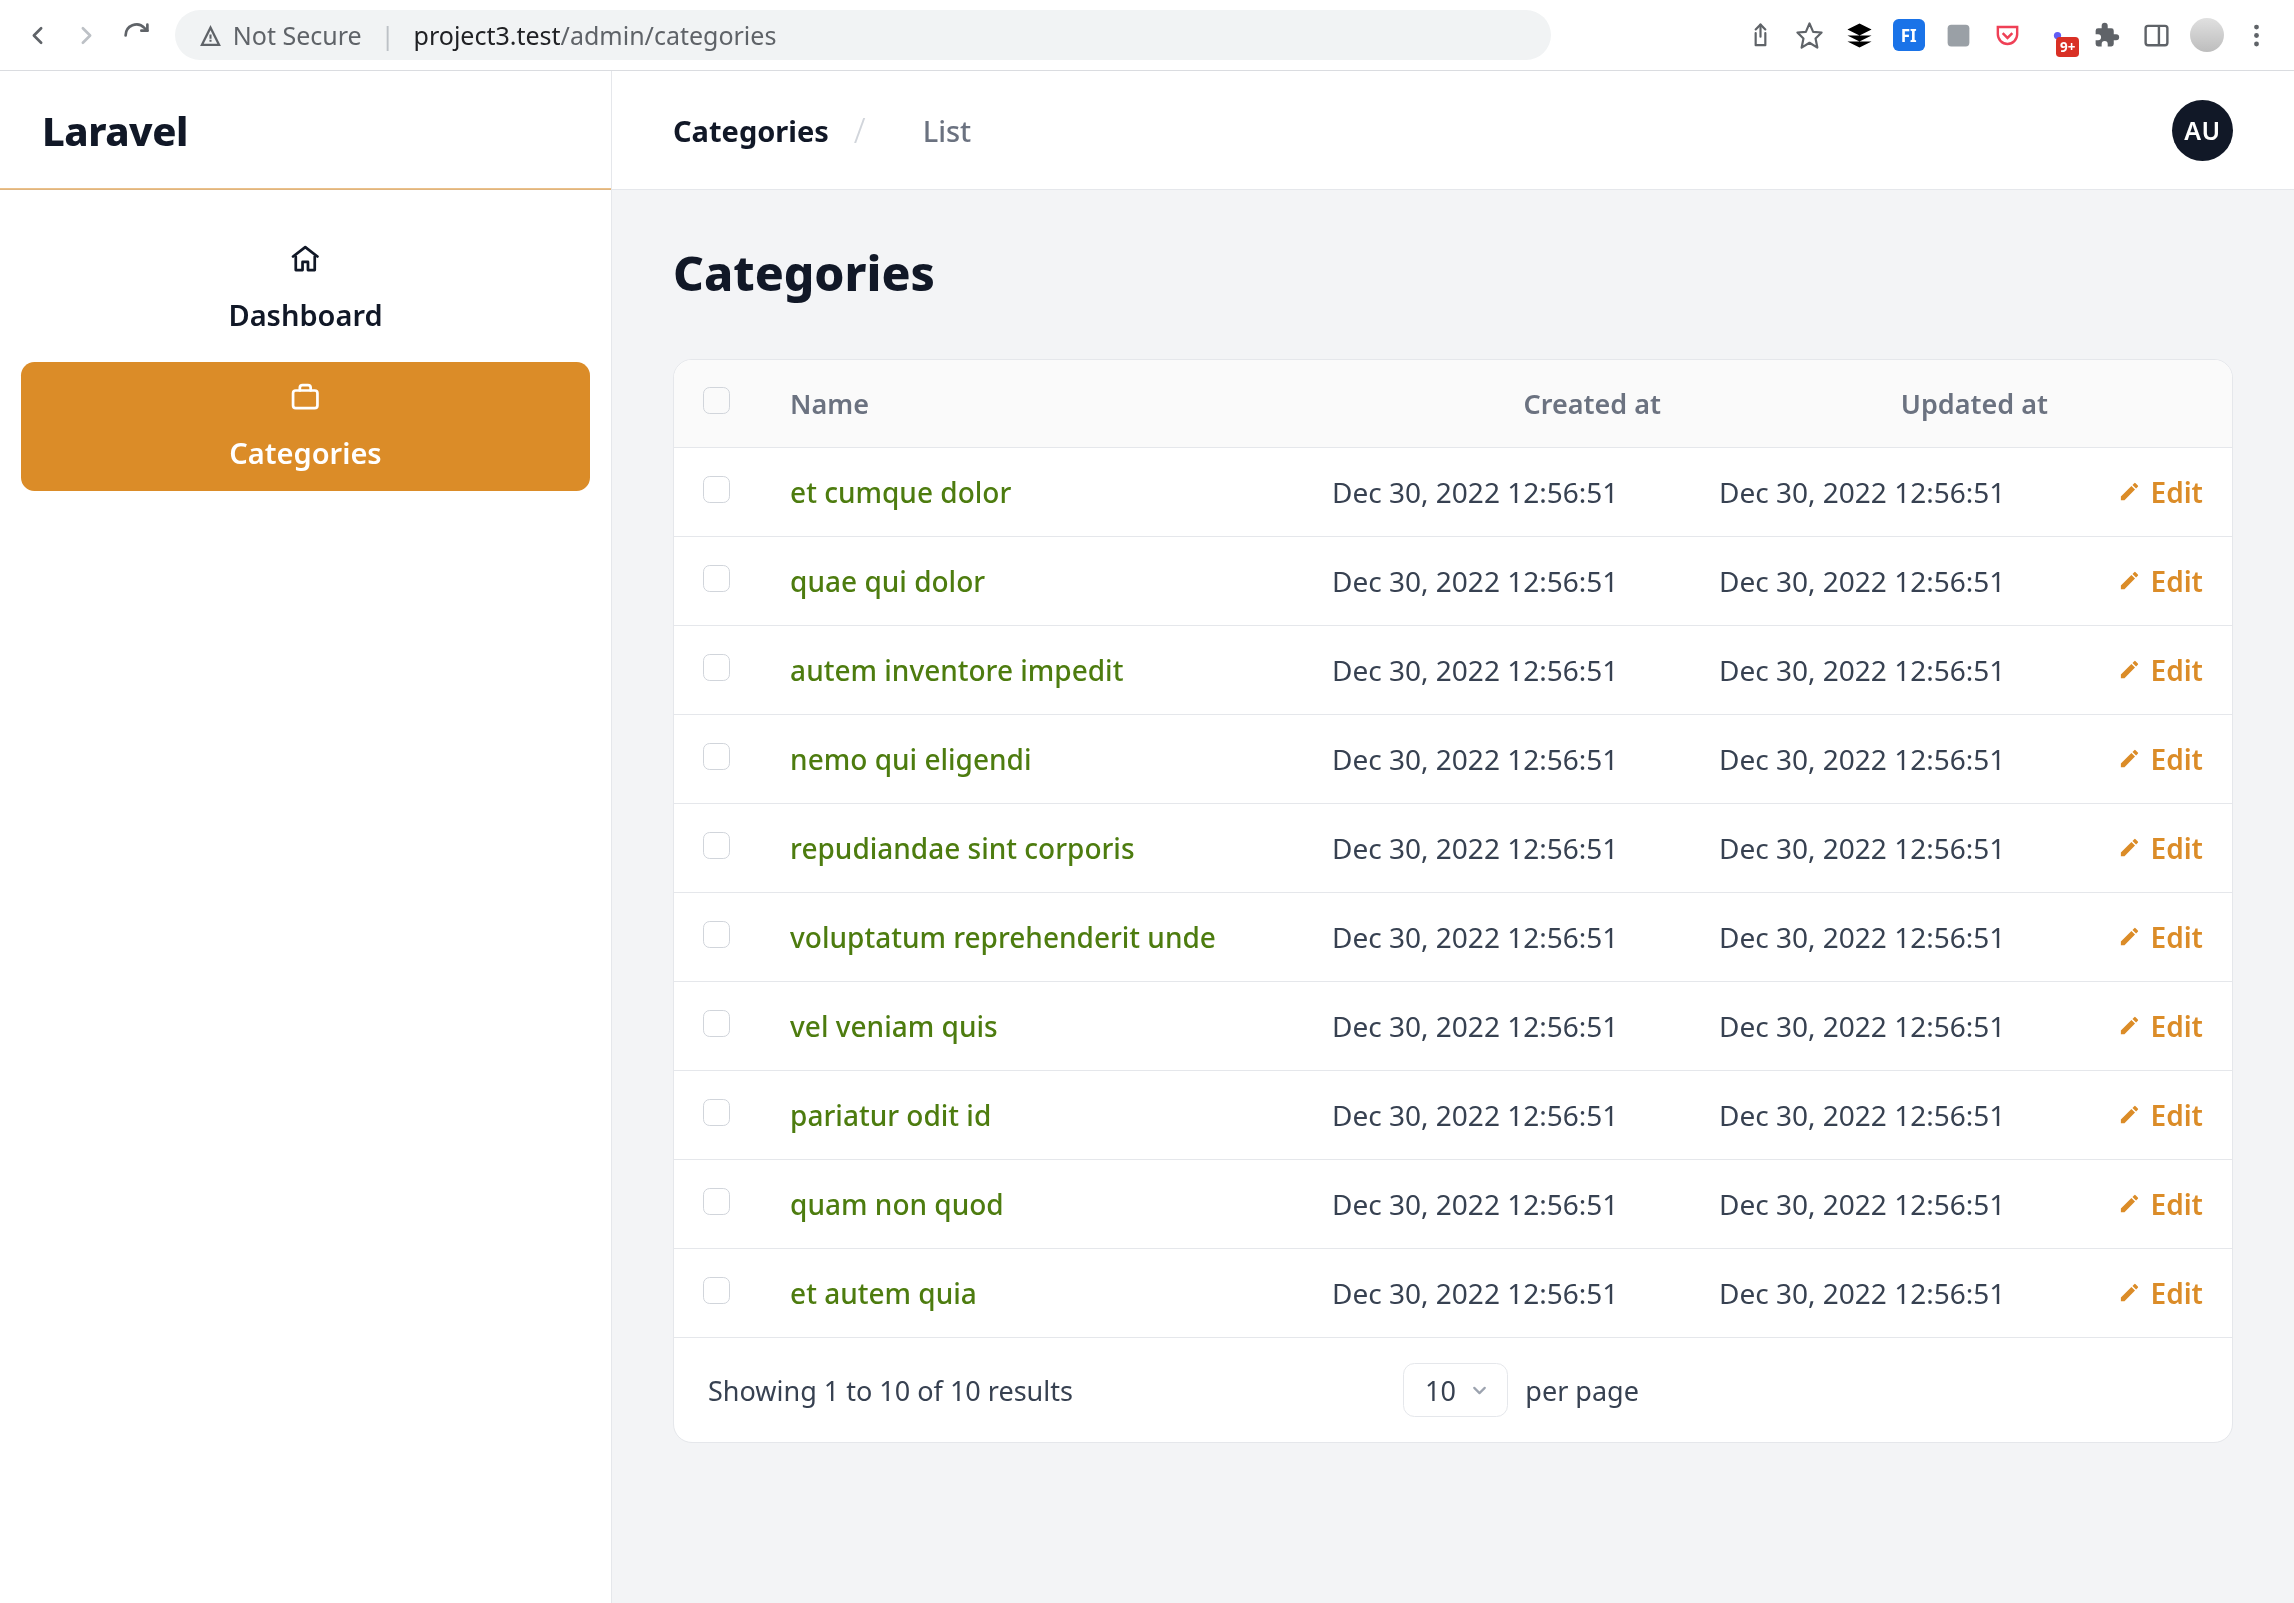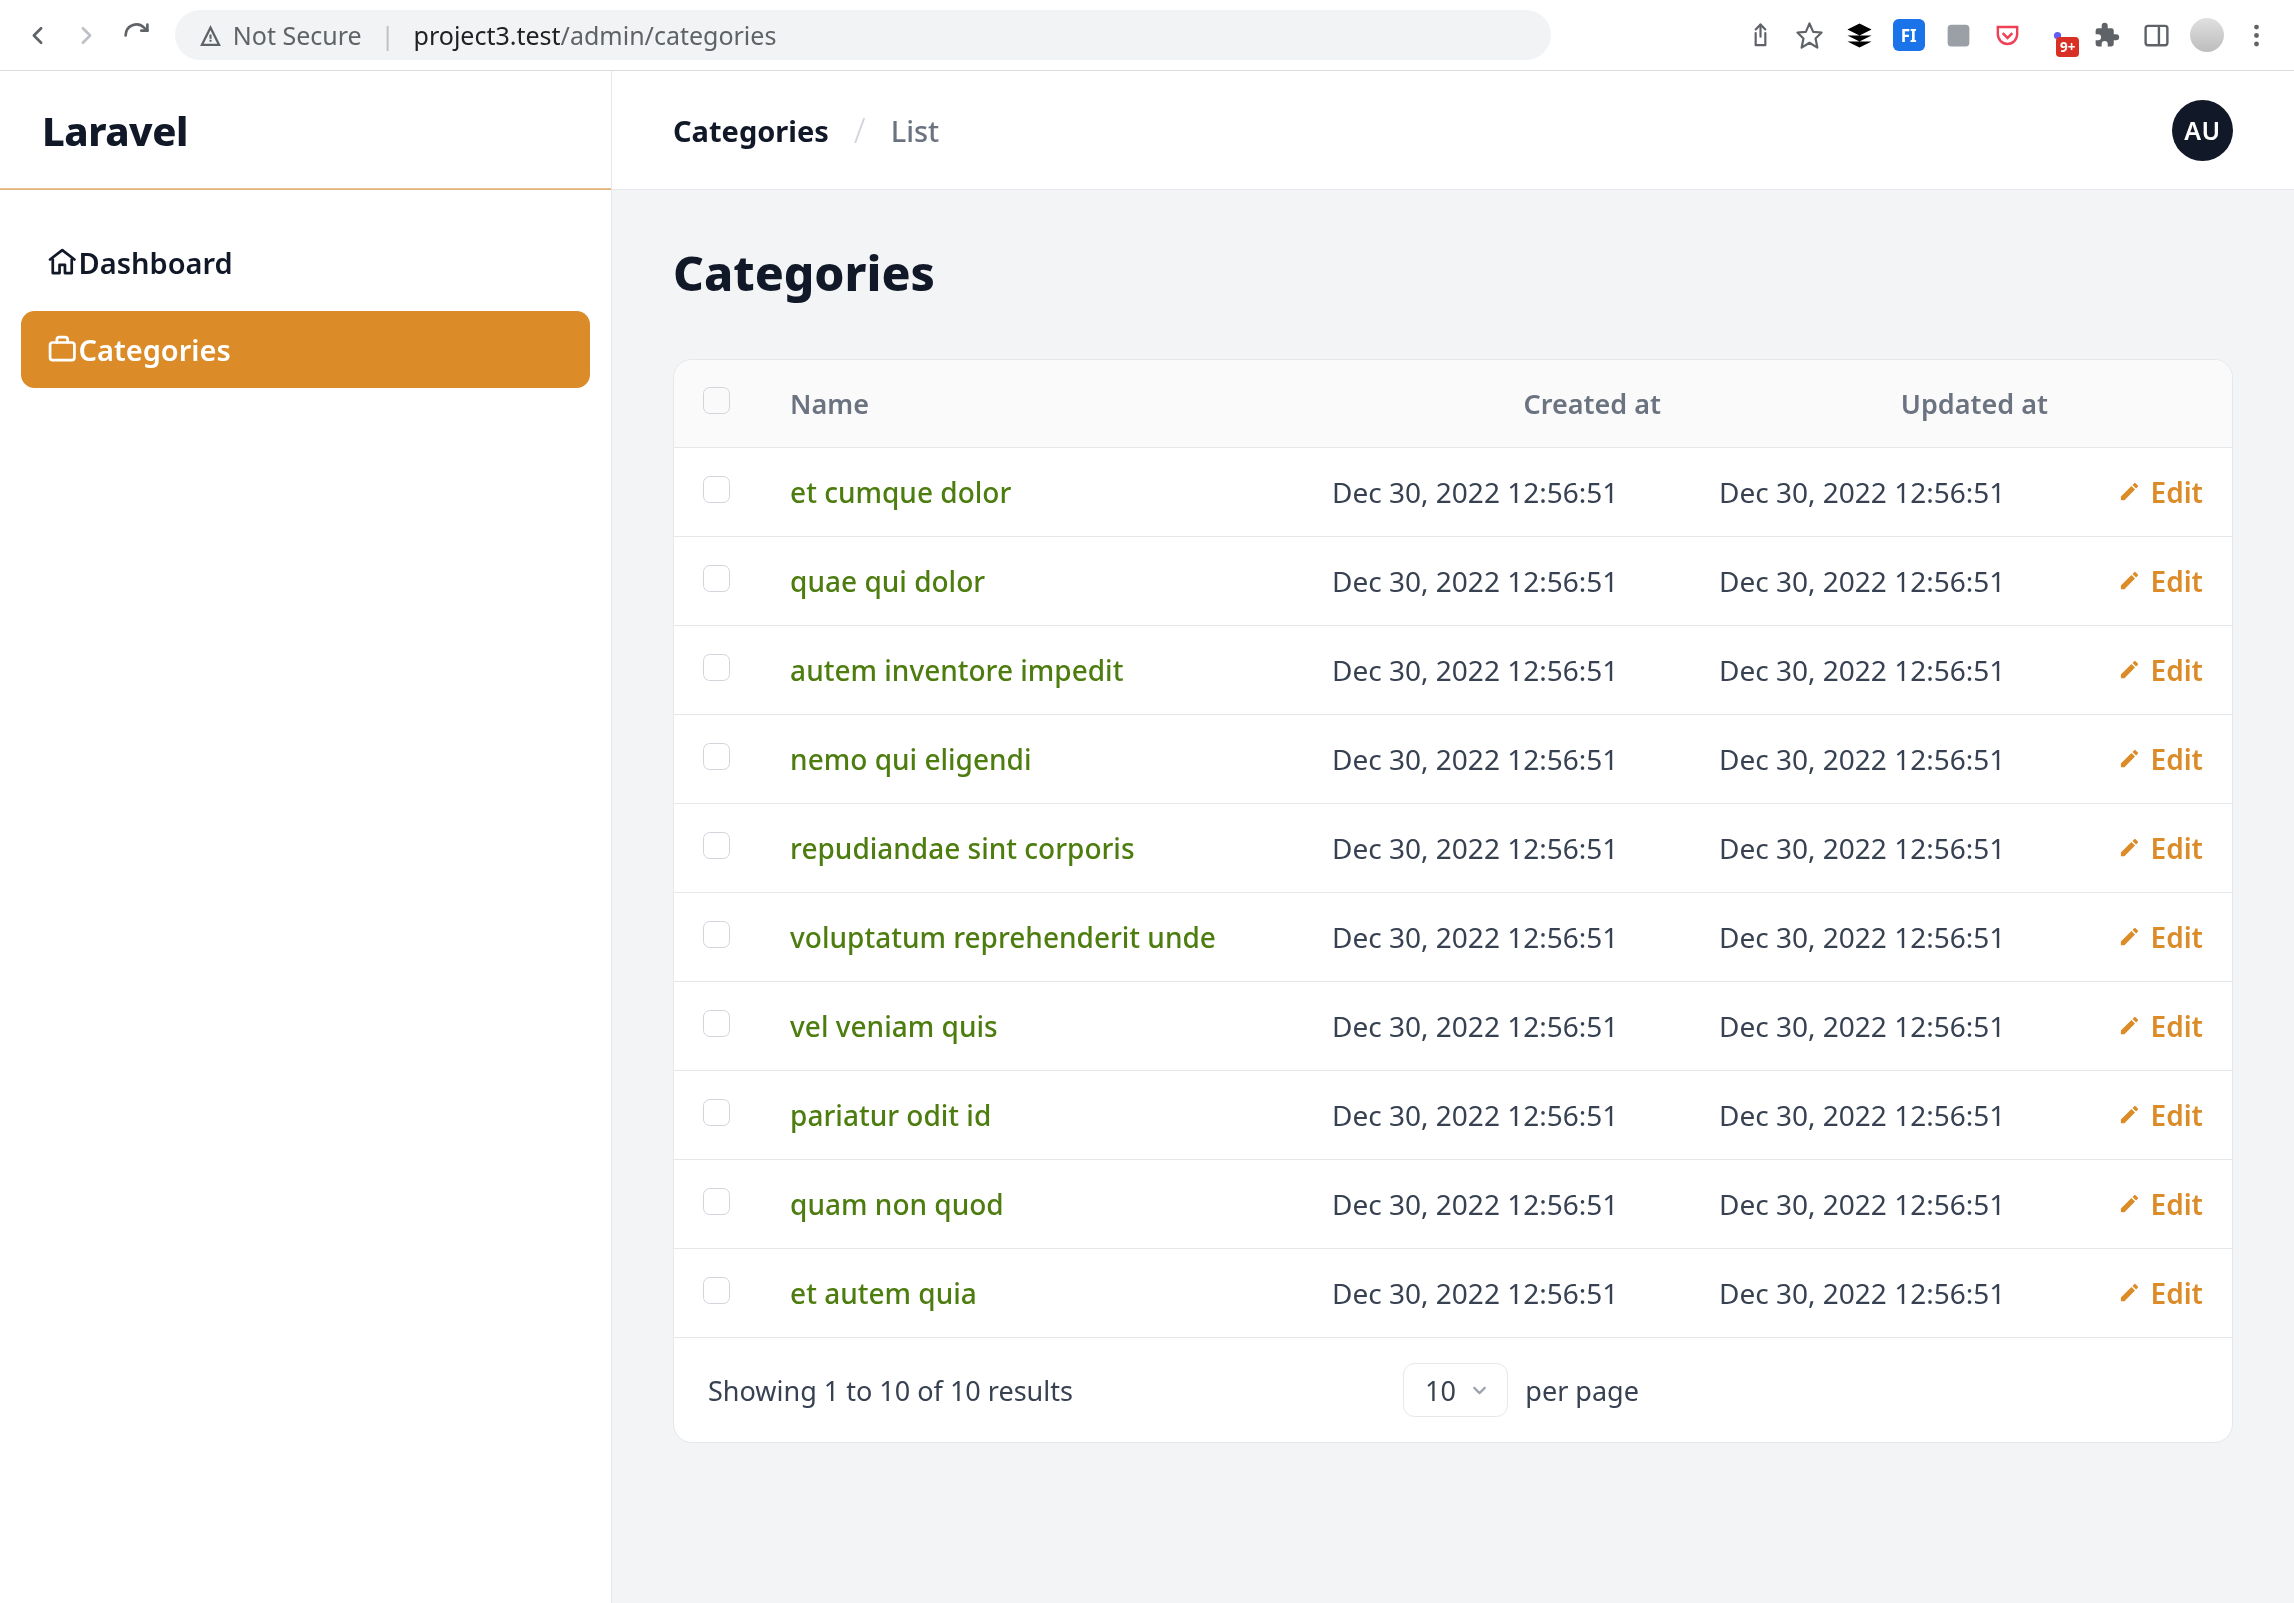--- a/index.html
+++ b/index.html
@@ -42,36 +42,36 @@
 
   
   .app { display:grid; grid-template-columns:612px 1fr; height:calc(100% - 71px); }
 
   .sidebar { border-right:1px solid var(--border); background:#fff; }
   .logo-wrap { height:119px; display:flex; align-items:center; padding:0 42px; border-bottom:1px solid var(--border); position:relative; }
   .logo-wrap::after { content:""; position:absolute; left:0; right:0; bottom:-1px; height:1.9px; background:var(--accent); opacity:.55; }
   .logo { font-size:40px; font-weight:800; letter-spacing:-0.5px; }
   .nav { padding:34px 21px; display:flex; flex-direction:column; gap:9.6px; }
   .nav-item {
-    display:flex; align-items:center; padding:19px 25px; border-radius:13.4px;
-    font-size:29px; font-weight:600; color:var(--text); cursor:pointer;
+    display:flex; align-items:center; gap:19px; padding:19px 25px; border-radius:13.4px;
+    font-size:29px; font-weight:600; color:var(--text); cursor:pointer;flex-direction:column;
   }
   .nav-item .nav-icon { width:32.5px; height:32.5px; display:flex; align-items:center; justify-content:center; }
   .nav-item.active { background:var(--accent); color:#fff; }
   .nav-item.active .nav-icon { color:#fff; }
 
   .main { background:var(--bg-main); display:flex; flex-direction:column; }
   .topbar {
     height:119px; background:#fff; border-bottom:1px solid var(--border);
     display:flex; align-items:center; padding:0 61px; justify-content:space-between;
   }
   .breadcrumbs { display:flex; align-items:center; gap:25px; font-size:29px; }
   .crumb { font-weight:700; color:var(--text); }
   .crumb-sep { color:#d1d5db; font-size:34px; font-weight:300; }
-  .crumb-muted { color:var(--muted); font-weight:500; }
+  .crumb-muted { color:var(--muted); font-weight:500;margin-left:32px; }
   .user-badge {
     width:61px; height:61px; border-radius:50%; background:#111827; color:#fff;
     display:flex; align-items:center; justify-content:center; font-size:25px; font-weight:600; letter-spacing:0.5px;
   }
 
   .content { padding:50px 61px 61px; }
   .page-head { display:flex; align-items:center; justify-content:space-between; margin-bottom:54px; }
   .page-title { font-size:48px; font-weight:800; margin:0; }
   .btn-primary {
     background:var(--accent); color:#fff; border:none; border-radius:11.5px;

